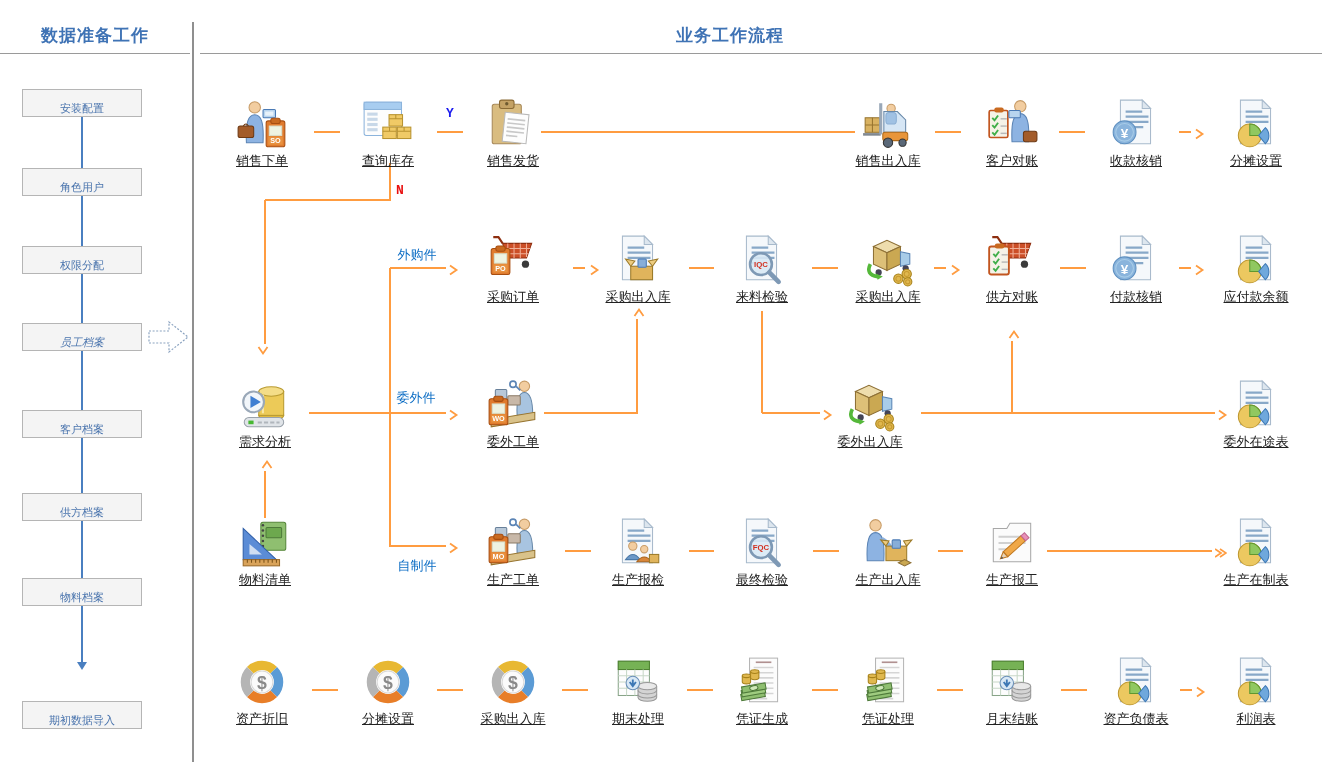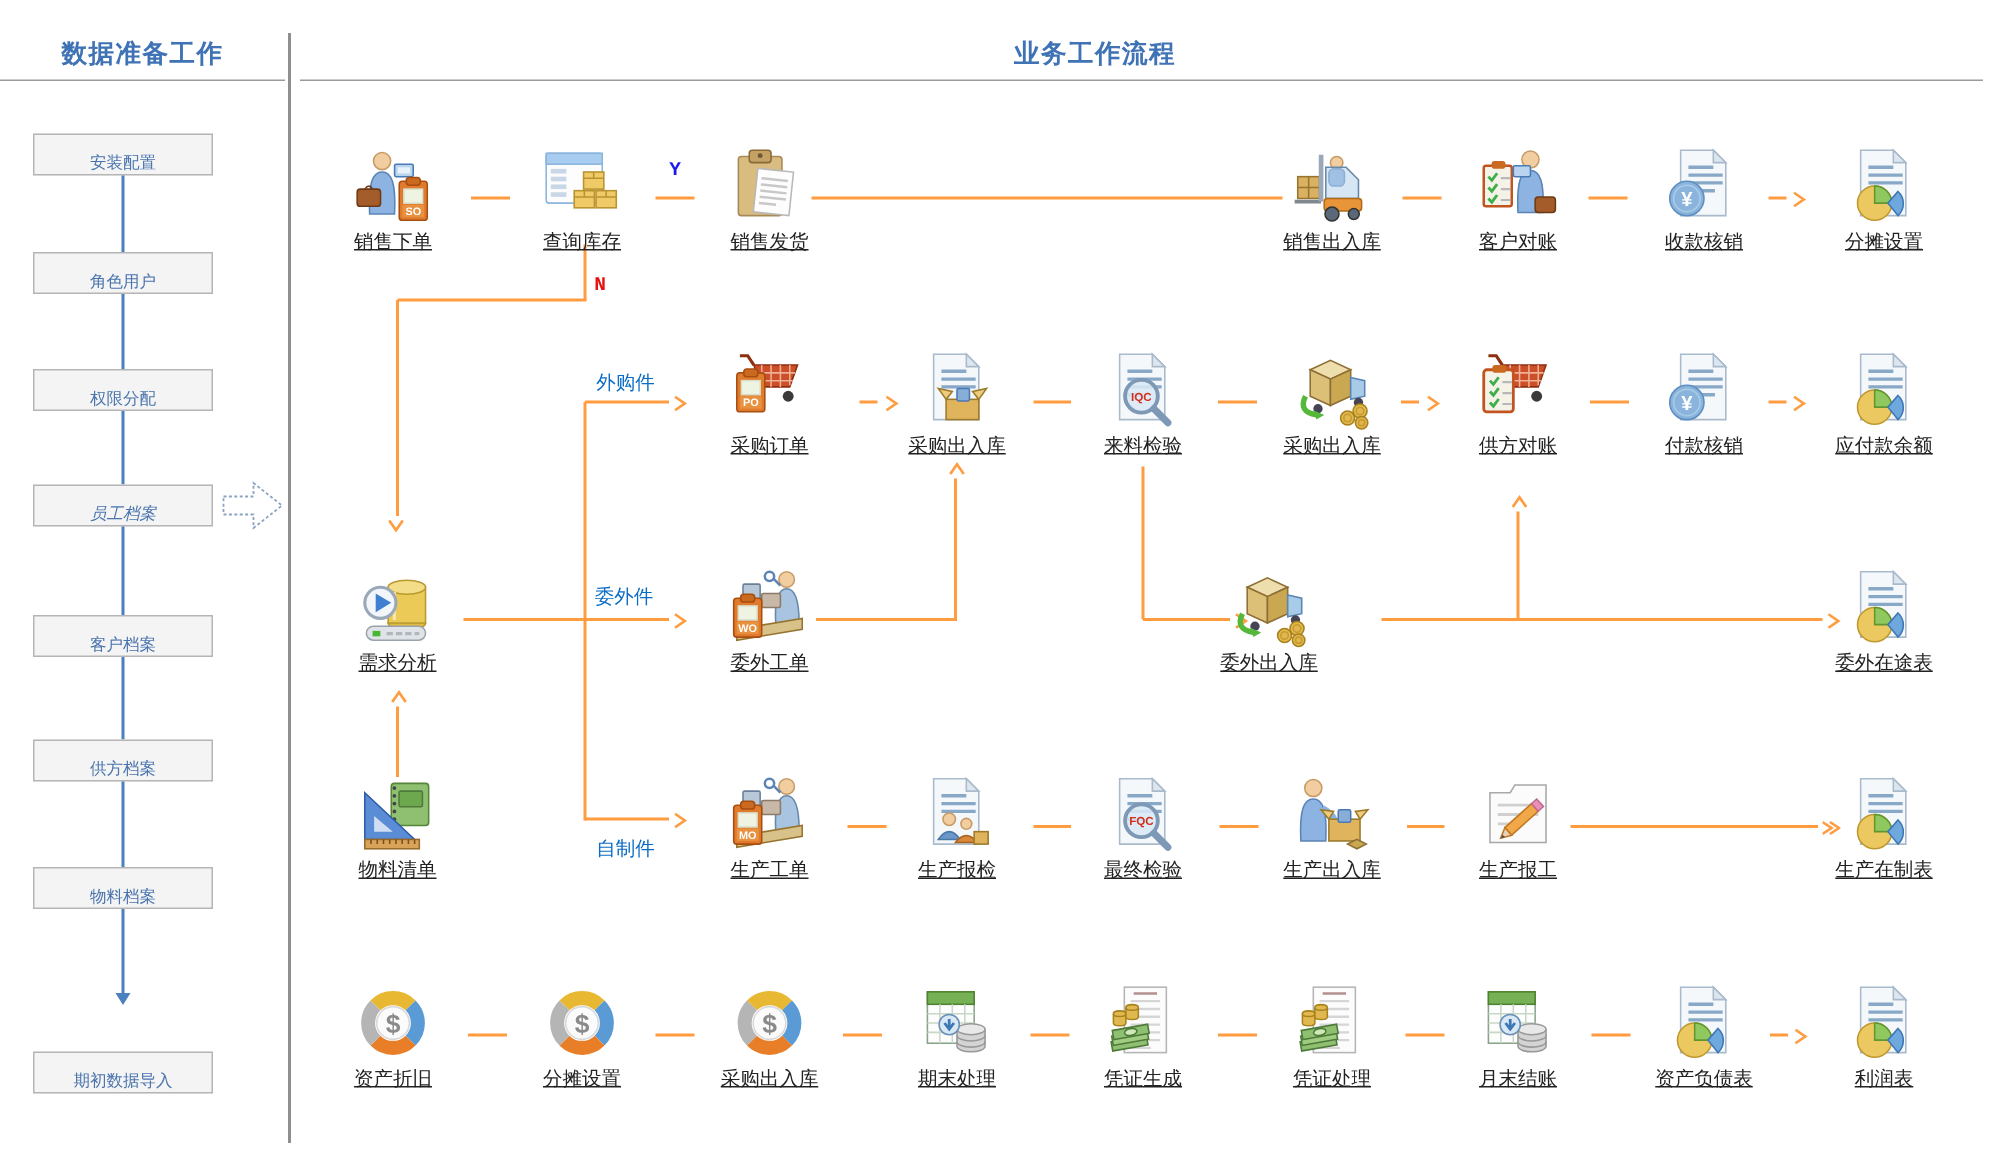--- a/index.html
+++ b/index.html
@@ -399,21 +399,21 @@
             <path d="M29,8 l4,4" stroke="#5b84b5" stroke-width="1.6"></path>
  <path d="M5,40 L47,33 v7 L5,47 z" fill="#d9c28a" stroke="#97742f"></path>
  <rect x="3" y="20" width="18" height="25" rx="2" fill="#e07b2e" stroke="#a84e10"></rect>
             <rect x="6" y="25" width="12" height="9" fill="#eef3e2" stroke="#d8e0cc"></rect>
             <rect x="7.5" y="17.5" width="9" height="5" rx="2" fill="#c96a20" stroke="#a84e10"></rect>
             <rect x="5" y="35" width="14" height="8" fill="#e8913f"></rect>
             <text x="12" y="41.5" text-anchor="middle" font-size="7" font-weight="bold" fill="#fff">WO</text>
           </svg></div>
         <div class="nlabel">委外工单</div>
       </div>
-      <div class="node" style="left: 800px; top: 378px;">
+      <div class="node" style="left: 824px; top: 378px;">
         <div class="nicon"><svg width="54" height="54" viewBox="0 0 52 52">
             <path d="M12,13 L25,7 L38,13 L25,19 z" fill="#eeddad" stroke="#8d6f35"></path>
  <path d="M12,13 V30 L25,36 V19 z" fill="#ddc078" stroke="#8d6f35"></path>
  <path d="M25,19 L38,13 V30 L25,36 z" fill="#caa852" stroke="#8d6f35"></path>
  <path d="M38,18 l9,2 v10 l-9,2 z" fill="#a8cce8" stroke="#5a85b5"></path>
  <circle cx="17" cy="38" r="3" fill="#445"></circle>
             <circle cx="43" cy="34" r="3" fill="#445"></circle>
  <path d="M9,30 q-5,10 7,12" fill="none" stroke="#55b83a" stroke-width="3.5"></path>
             <path d="M16,45 l5,-3 -7,-3 z" fill="#55b83a"></path>
  <g fill="#e0b84f" stroke="#a8821a">

